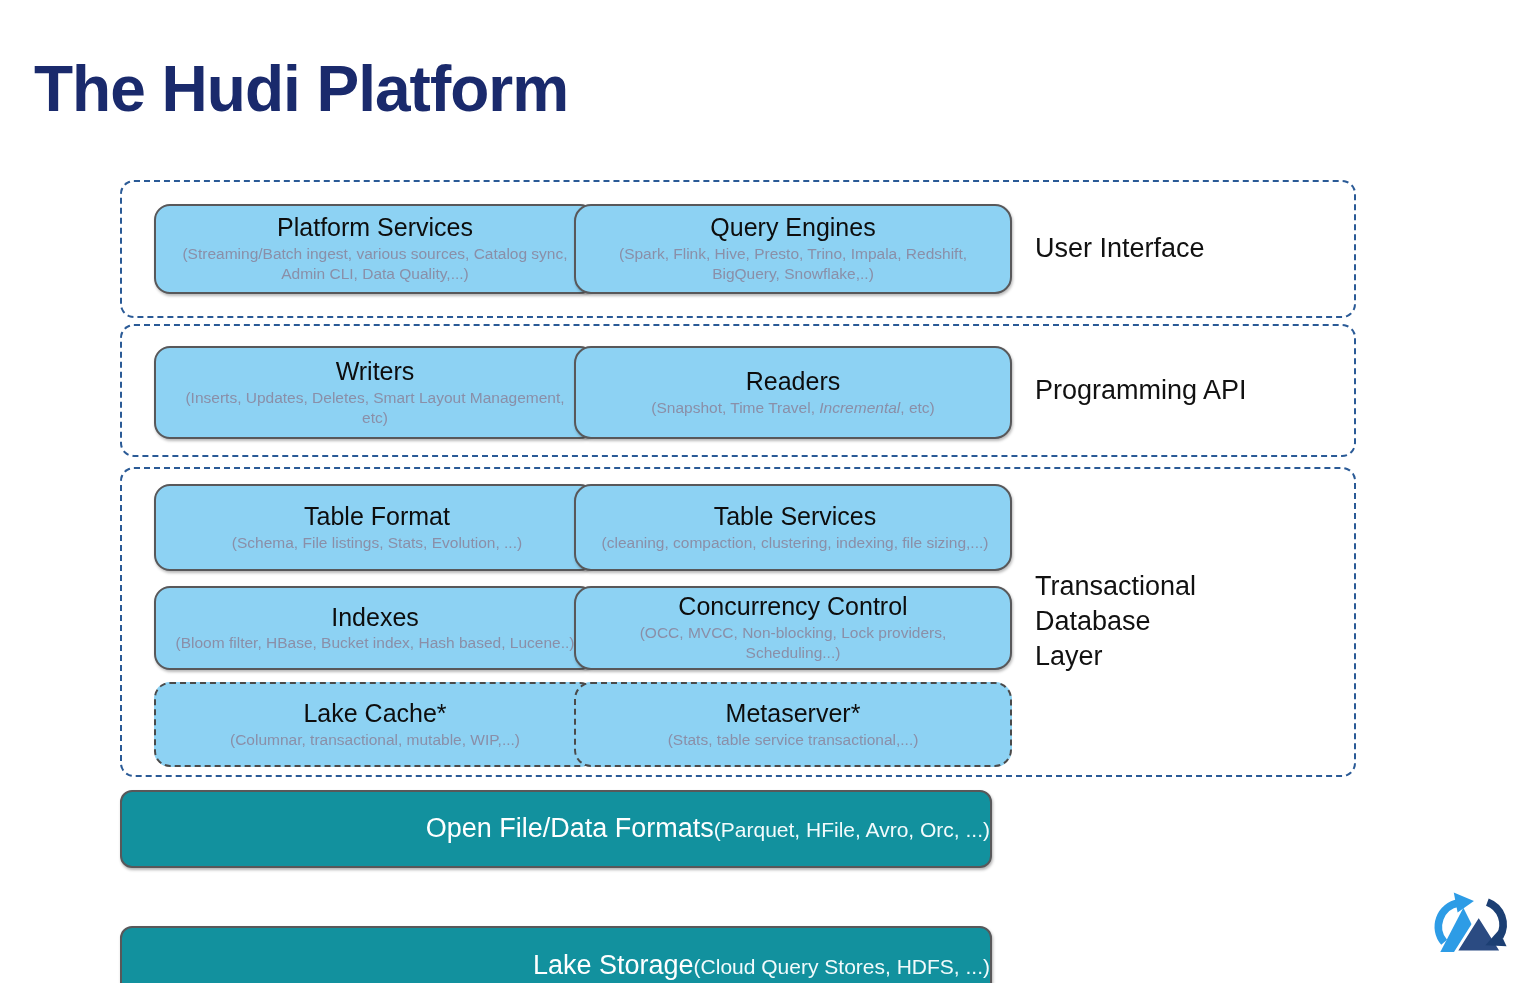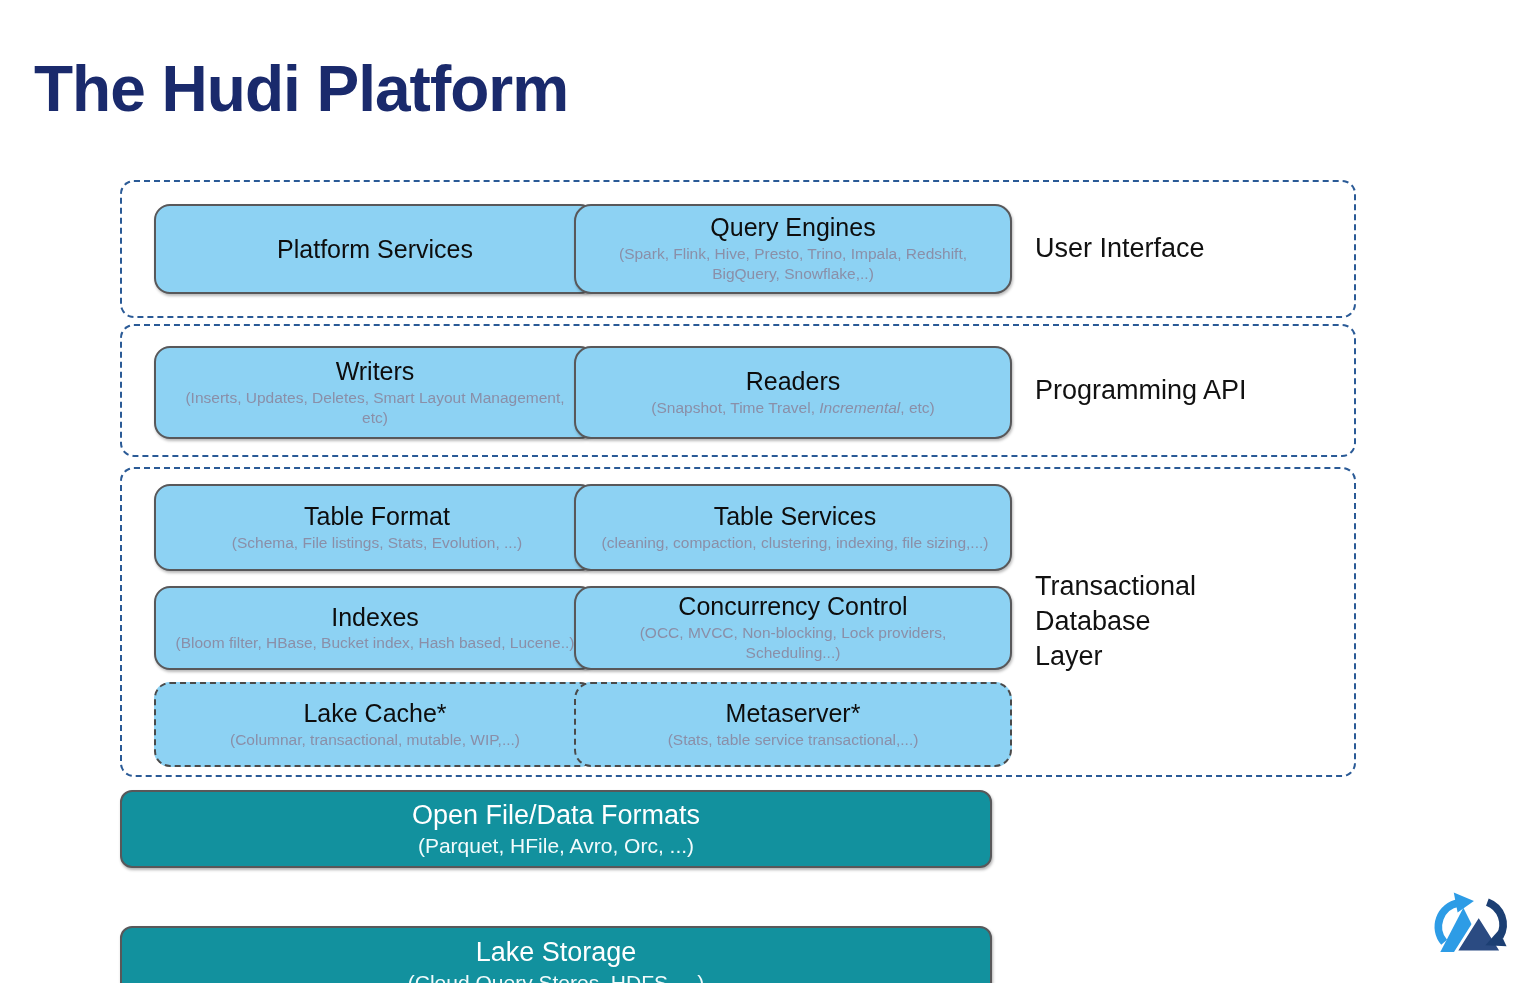--- a/index.html
+++ b/index.html
@@ -94,23 +94,23 @@
   
   .bar {
     position: absolute;
     left: 120px;
     width: 872px;
     box-sizing: border-box;
     background: #12919e;
     border: 2px solid #58585a;
     border-radius: 12px;
     display: flex;
-    flex-direction: column;
+    flex-direction: row;
     align-items: center;
-    justify-content: center;
+    justify-content: flex-end;
     text-align: center;
     box-shadow: 1px 2px 3px rgba(0,0,0,0.3);
   }
   .bar1 { top: 790px; height: 78px; }
   .bar2 { top: 878px; height: 80px; margin-top: 48px; }
   .bar-title {
     font-size: 27px;
     color: #ffffff;
     line-height: 1.15;
   }
@@ -131,20 +131,21 @@
 </head>
 <body>
 
 <div class="slide">
 
   <h1 class="page-title">The Hudi Platform</h1>
 
   <section class="group g1">
     <div class="box col-l row1">
       <div class="box-title">Platform Services</div>
+      <div class="box-sub">(Streaming/Batch ingest, various sources, Catalog sync, Admin CLI, Data Quality,...)</div>
     </div>
     <div class="box col-r row1">
       <div class="box-title">Query Engines</div>
       <div class="box-sub">(Spark, Flink, Hive, Presto, Trino, Impala, Redshift, BigQuery, Snowflake,..)</div>
     </div>
     <div class="group-label">User Interface</div>
   </section>
 
   <section class="group g2">
     <div class="box col-l row1">

